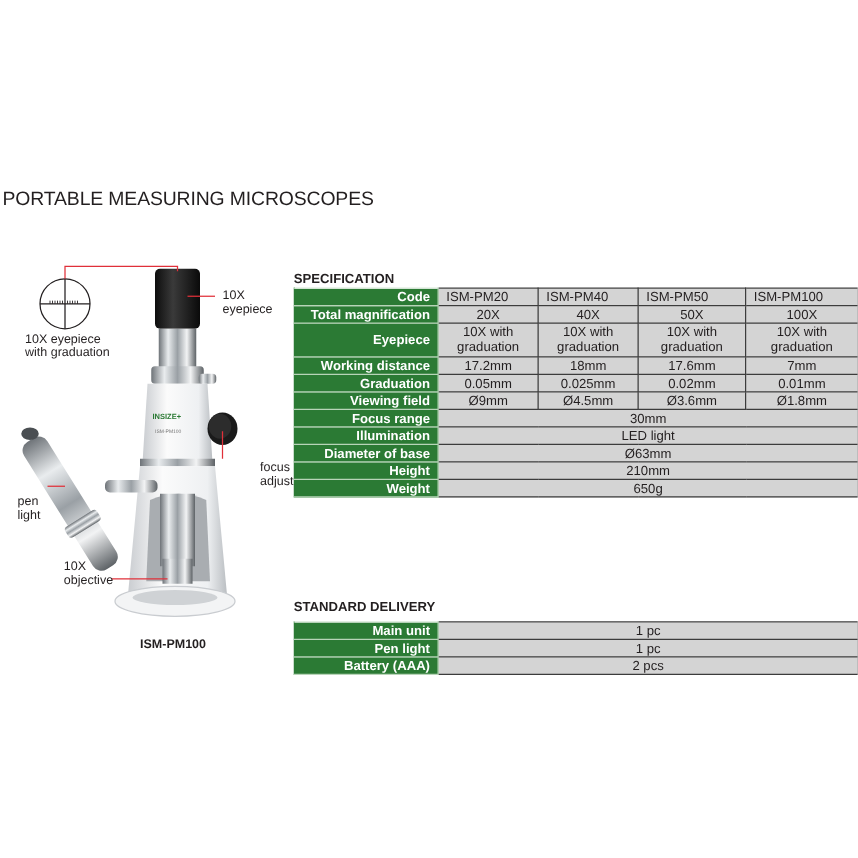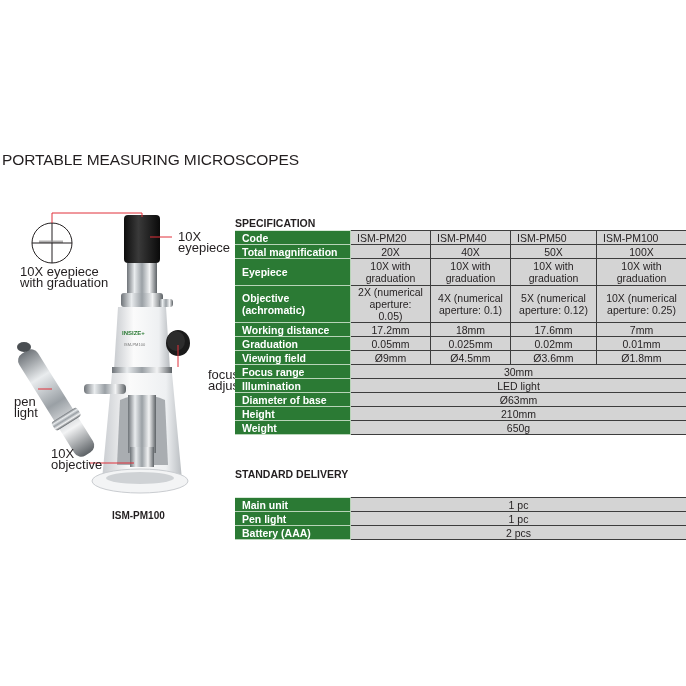--- a/index.html
+++ b/index.html
@@ -1,25 +1,25 @@
 <!DOCTYPE html>
 <html><head>
 <meta charset="utf-8">
 <style>
   html, body { margin:0; padding:0; background:#ffffff; }
   body { width:686px; height:686px; position:relative; overflow:hidden; font-family:"Liberation Sans", sans-serif; color:#231f20; }
   .title { position:absolute; left:2px; top:151px; font-size:15.5px; font-weight:normal; letter-spacing:-0.1px; color:#231f20; }
   .section-title { position:absolute; left:235px; font-size:10.5px; font-weight:bold; color:#231f20; }
   table.spec { position:absolute; left:235px; border-collapse:collapse; font-size:10.5px; table-layout:fixed; }
   table.spec td { border:1px solid #3c3c3c; padding:0 6px; line-height:12px; height:13px; vertical-align:middle; }
-  table.spec td.lab { background:#2e7d32; background:#2b7a34; color:#ffffff; font-weight:bold; border-color:#b8d4b8; border-left:1px solid #2b7a34; border-top:1px solid #d8e8d8; }
+  table.spec td.lab { background:#2e7d32; background:#2b7a34; color:#ffffff; font-weight:bold; border-color:#b8d4b8; border-left:1px solid #2b7a34; border-top:1px solid #d8e8d8;text-align:right; }
   table.spec td.val { background:#d4d4d4; color:#231f20;text-align:center; }
   table.spec td.hd { background:#d4d4d4; font-weight:normal; }
   table.spec tr.tall td { height:26px; }
-  .annot { position:absolute; font-size:13px; line-height:11px; color:#231f20; }
+  .annot { position:absolute; font-size:10px; line-height:11px; color:#231f20; }
   .caption { position:absolute; left:112px; top:510px; font-size:10px; font-weight:bold; color:#231f20; }
 </style>
 </head>
 <body>
 
 <div class="title">PORTABLE MEASURING MICROSCOPES</div>
 
 <div style="position:absolute;left:0;top:195px;width:230px;height:330px;">
   <svg width="230" height="330" viewBox="0 0 230 330" style="position:absolute;left:0;top:0;">
     <defs>
@@ -148,27 +148,20 @@
     <td class="val">50X</td>
     <td class="val">100X</td>
   </tr>
   <tr class="tall">
     <td class="lab">Eyepiece</td>
     <td class="val">10X with graduation</td>
     <td class="val">10X with graduation</td>
     <td class="val">10X with graduation</td>
     <td class="val">10X with graduation</td>
   </tr>
-  <tr class="tall">
-    <td class="lab">Objective (achromatic)</td>
-    <td class="val">2X (numerical aperture: 0.05)</td>
-    <td class="val">4X (numerical aperture: 0.1)</td>
-    <td class="val">5X (numerical aperture: 0.12)</td>
-    <td class="val">10X (numerical aperture: 0.25)</td>
-  </tr>
   <tr>
     <td class="lab">Working distance</td>
     <td class="val">17.2mm</td>
     <td class="val">18mm</td>
     <td class="val">17.6mm</td>
     <td class="val">7mm</td>
   </tr>
   <tr>
     <td class="lab">Graduation</td>
     <td class="val">0.05mm</td>
@@ -199,21 +192,21 @@
     <td class="lab">Height</td>
     <td class="val" colspan="4">210mm</td>
   </tr>
   <tr>
     <td class="lab">Weight</td>
     <td class="val" colspan="4">650g</td>
   </tr>
 </tbody>
   </table>
 
-<div class="section-title" style="top:468px;">STANDARD DELIVERY</div>
+<div class="section-title" style="top:480px;">STANDARD DELIVERY</div>
 <table class="spec" style="top:485px;width:451px;margin-top:12px;">
   <colgroup>
       <col style="width:115px">
       <col style="width:336px">
     </colgroup>
   <tbody>
       <tr>
     <td class="lab">Main unit</td>
     <td class="val">1 pc</td>
   </tr>

